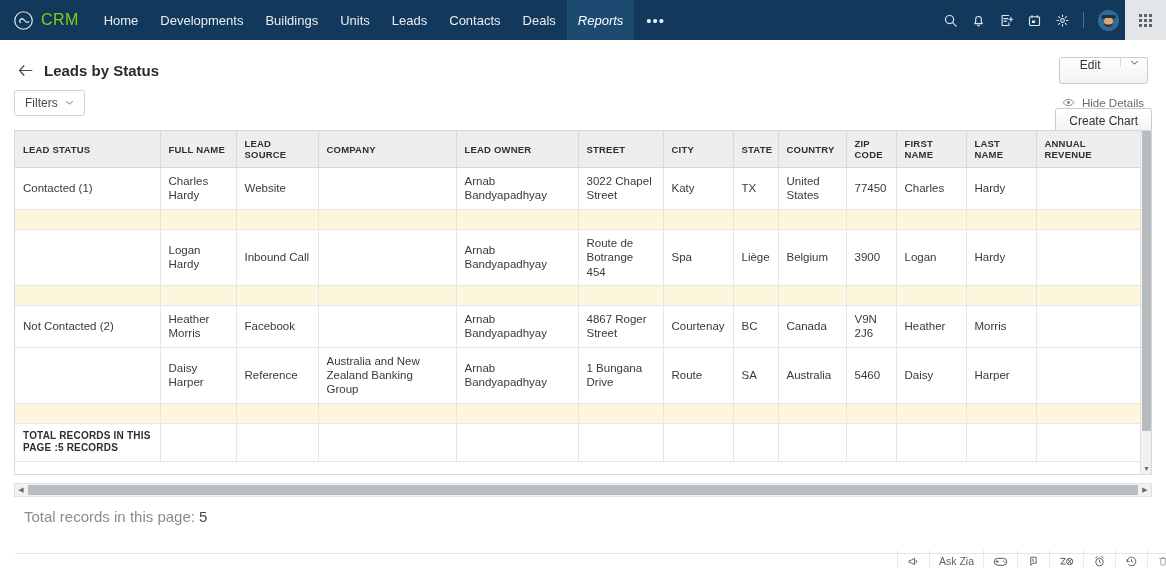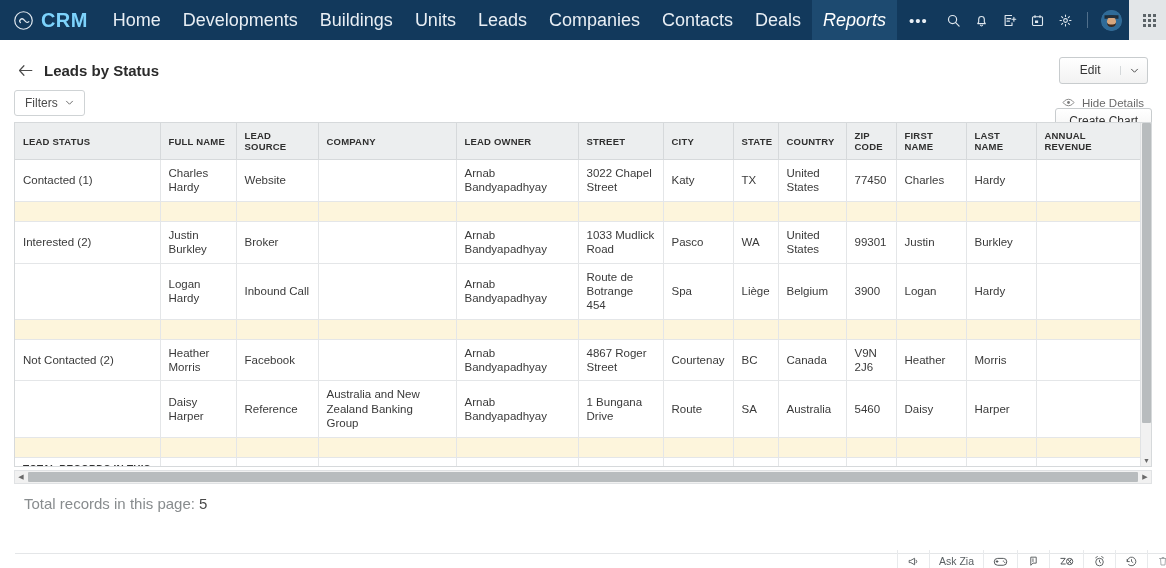--- a/index.html
+++ b/index.html
@@ -22,28 +22,28 @@
   }
   .brand {
     display: flex; align-items: center; gap: 7px;
     padding: 0 14px 0 13px;
   }
   .brand-mark {
     width: 21px; height: 21px;
     display: flex; align-items: center; justify-content: center;
   }
   .brand-text {
-    font-size: 20px; font-weight: bold; letter-spacing: .4px;
-    color: #7dd3fc;
+    font-size: 16px; font-weight: normal; letter-spacing: .4px;
+    color: #84cc16;
   }
   .nav-items { display: flex; align-items: stretch; }
   .nav-item {
     display: flex; align-items: center;
     padding: 0 11px;
-    font-size: 18px;
+    font-size: 13px;
     color: #e8eef4;
     white-space: nowrap;
     cursor: pointer;
   }
   .nav-item.active { background: #1d4a70; color: #ffffff; font-style: italic; }
   .nav-more {
     display: flex; align-items: center; justify-content: center;
     padding: 0 12px; font-size: 15px; letter-spacing: 1px;
     color: #e8eef4; cursor: pointer;
   }
@@ -102,21 +102,21 @@
   .btn {
     height: 27px;
     background: linear-gradient(#ffffff, #f2f2f2);
     border: 1px solid #c8ccce;
     border-radius: 3px;
     font-size: 12px; color: #333333;
     display: flex; align-items: center; justify-content: center;
     padding: 0 13px; cursor: pointer; white-space: nowrap;
   }
   .btn-split {
-    display: flex; align-items: center;
+    display: flex; align-items: flex-start;
     border: 1px solid #c8ccce; border-radius: 3px; height: 27px;
     background: linear-gradient(#ffffff, #f2f2f2);
     overflow: hidden;
   }
   .btn-split .main {
     display: flex; align-items: center; justify-content: center;
     padding: 0 20px; font-size: 12px; color: #333333; cursor: pointer;
   }
   .btn-split .caret {
     display: flex; align-items: center; justify-content: center;
@@ -136,21 +136,21 @@
     font-size: 12px; color: #4a4a4a; cursor: pointer;
   }
   .hide-details {
     margin-left: auto; display: flex; align-items: center; gap: 7px;
     font-size: 11.5px; color: #6a6a6a; cursor: pointer;
     padding-right: 8px;
   }
 
   
   .table-outer {
-    margin: 0 14px;
+    margin: 8px 14px;
     border: 1px solid #d6d9db;
     position: relative;
     width: 1138px;
     height: 345px;
     background: #ffffff;
     display: flex;
   }
   .table-scroll {
     width: 1127px; height: 343px; overflow: hidden; position: relative;
   }
@@ -264,21 +264,20 @@
     </span>
     <span class="brand-text">CRM</span>
   </div>
 
   <div class="nav-items" id="nav-items">
       <div class="nav-item">Home</div>
       <div class="nav-item">Developments</div>
       <div class="nav-item">Buildings</div>
       <div class="nav-item">Units</div>
       <div class="nav-item">Leads</div>
-      <div class="nav-item">Companies</div>
       <div class="nav-item">Contacts</div>
       <div class="nav-item">Deals</div>
       <div class="nav-item active">Reports</div>
     </div>
 
   <div class="nav-more">•••</div>
 
   <div class="nav-right">
     <span class="nav-icon">
       <svg width="15" height="15" viewBox="0 0 24 24" fill="none" stroke="#dfe7ee" stroke-width="1.9">
@@ -452,35 +451,20 @@
             <td></td>
             <td></td>
             <td></td>
             <td></td>
             <td></td>
             <td></td>
             <td></td>
             <td></td>
           </tr>
           <tr class="data-row">
-            <td>Interested (2)</td>
-            <td class="link">Justin Burkley</td>
-            <td>Broker</td>
-            <td></td>
-            <td>Arnab Bandyapadhyay</td>
-            <td>1033 Mudlick Road</td>
-            <td>Pasco</td>
-            <td>WA</td>
-            <td>United States</td>
-            <td>99301</td>
-            <td class="link">Justin</td>
-            <td class="link">Burkley</td>
-            <td></td>
-          </tr>
-          <tr class="data-row">
             <td></td>
             <td class="link">Logan Hardy</td>
             <td>Inbound Call</td>
             <td></td>
             <td>Arnab Bandyapadhyay</td>
             <td>Route de Botrange 454</td>
             <td>Spa</td>
             <td>Liège</td>
             <td>Belgium</td>
             <td>3900</td>

